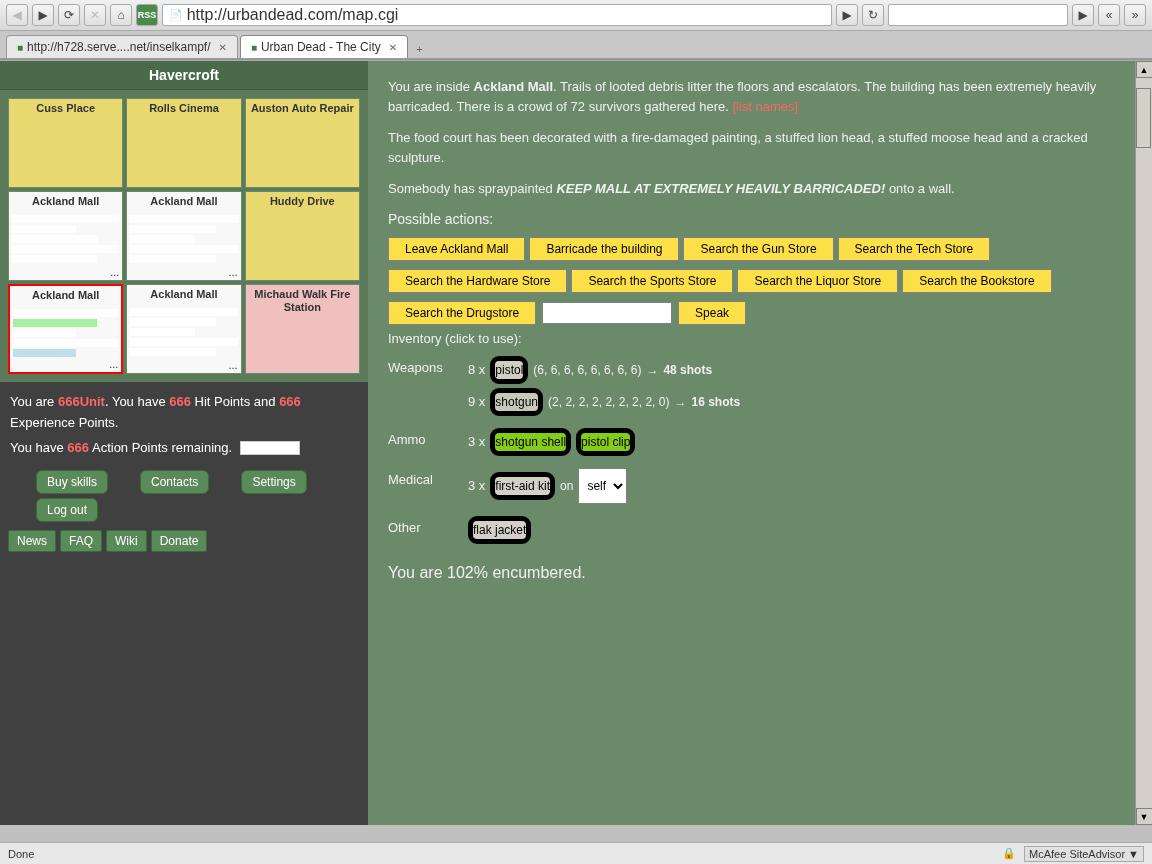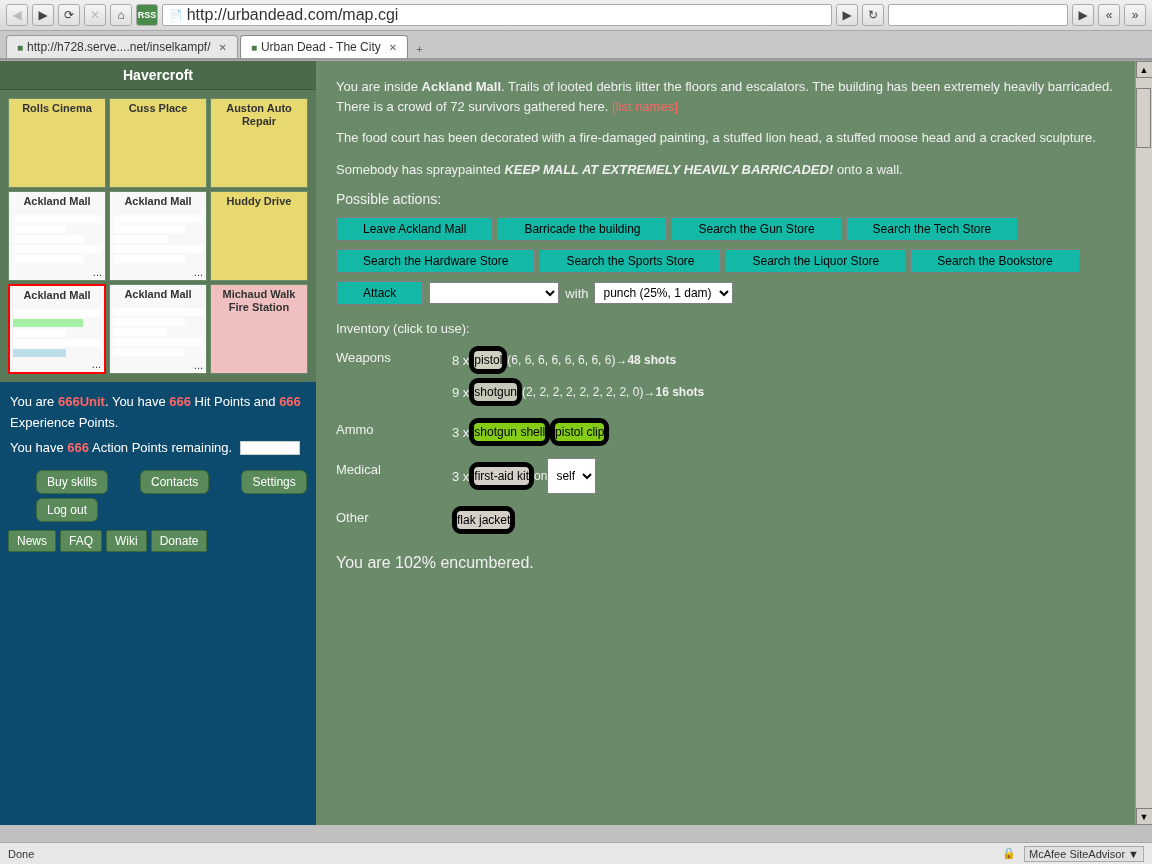--- a/index.html
+++ b/index.html
@@ -157,22 +157,22 @@
       width: 15px;
       height: 60px;
       background: #d4d0c8;
       border: 1px solid #808080;
       position: absolute;
       top: 10px;
     }
 
     
     .sidebar {
-      width: 316px;
-      background: #0c4a6e;
+      width: 368px;
+      background: #404040;
       color: white;
       flex-shrink: 0;
       overflow: hidden;
     }
     .sidebar-title {
       text-align: center;
       font-weight: bold;
       font-size: 14px;
       padding: 6px;
       background: #4a6a4a;
@@ -294,22 +294,22 @@
       font-weight: normal;
     }
 
     .action-buttons {
       display: flex;
       flex-wrap: wrap;
       gap: 4px;
       margin-bottom: 8px;
     }
     .action-btn {
-      padding: 4px 26px;
-      background: #14b8a6;
+      padding: 4px 16px;
+      background: #fde047;
       border: 1px solid #808080;
       color: #000;
       font-size: 12px;
       cursor: pointer;
       border-radius: 1px;
       white-space: nowrap;
     }
 
     .speak-row {
       display: flex;
@@ -391,22 +391,22 @@
       min-width: 80px;
       padding-top: 4px;
       font-size: 13px;
     }
     .inv-content {
       flex: 1;
     }
     .inv-line {
       display: flex;
       align-items: center;
+      gap: 5px;
       margin-bottom: 4px;
-      margin-left: 36px;
     }
   </style>
 </head>
 <body>
 
 <div class="browser-chrome">
   <div class="browser-toolbar">
     <div class="nav-btn disabled">◀</div>
     <div class="nav-btn">▶</div>
     <div class="nav-btn">⟳</div>
@@ -440,24 +440,24 @@
 </div>
 
 <div class="main-area">
 
   <div class="sidebar">
     <div class="sidebar-title">Havercroft</div>
 
     <div class="map-grid">
 
       <div class="map-cell yellow">
+        <div class="map-cell-label">Cuss Place</div>
+      </div>
+      <div class="map-cell yellow">
         <div class="map-cell-label">Rolls Cinema</div>
-      </div>
-      <div class="map-cell yellow">
-        <div class="map-cell-label">Cuss Place</div>
       </div>
       <div class="map-cell yellow">
         <div class="map-cell-label">Auston Auto Repair</div>
       </div>
 
       <div class="map-cell white">
         <div class="map-cell-label">Ackland Mall</div>
         <div class="map-cell-lines">
           <div class="map-line full"></div>
           <div class="map-line short"></div>
@@ -551,31 +551,26 @@
       <button class="action-btn">Search the Tech Store</button>
     </div>
 
     <div class="action-buttons">
       <button class="action-btn">Search the Hardware Store</button>
       <button class="action-btn">Search the Sports Store</button>
       <button class="action-btn">Search the Liquor Store</button>
       <button class="action-btn">Search the Bookstore</button>
     </div>
 
-
-    <div class="attack-row">
-      <button class="action-btn">Attack</button>
-      <select class="attack-select">
-        <option></option>
-      </select>
-      <span style="color:#f0f0f0;">with</span>
-      <select class="with-select">
-        <option>punch (25%, 1 dam)</option>
-      </select>
-    </div>
+    <div class="speak-row">
+      <button class="action-btn">Search the Drugstore</button>
+      <input class="speak-input" type="text" value="" style="">
+      <button class="action-btn">Speak</button>
+    </div>
+
 
     <div class="inventory-title">Inventory (click to use):</div>
 
     <div class="inventory-row">
       <div class="inv-label">Weapons</div>
       <div class="inv-content">
         <div class="inv-line">
           <span class="item-count">8 x</span>
           <button class="item-tag pistol">pistol</button>
           <span class="item-detail">(6, 6, 6, 6, 6, 6, 6, 6)</span>

